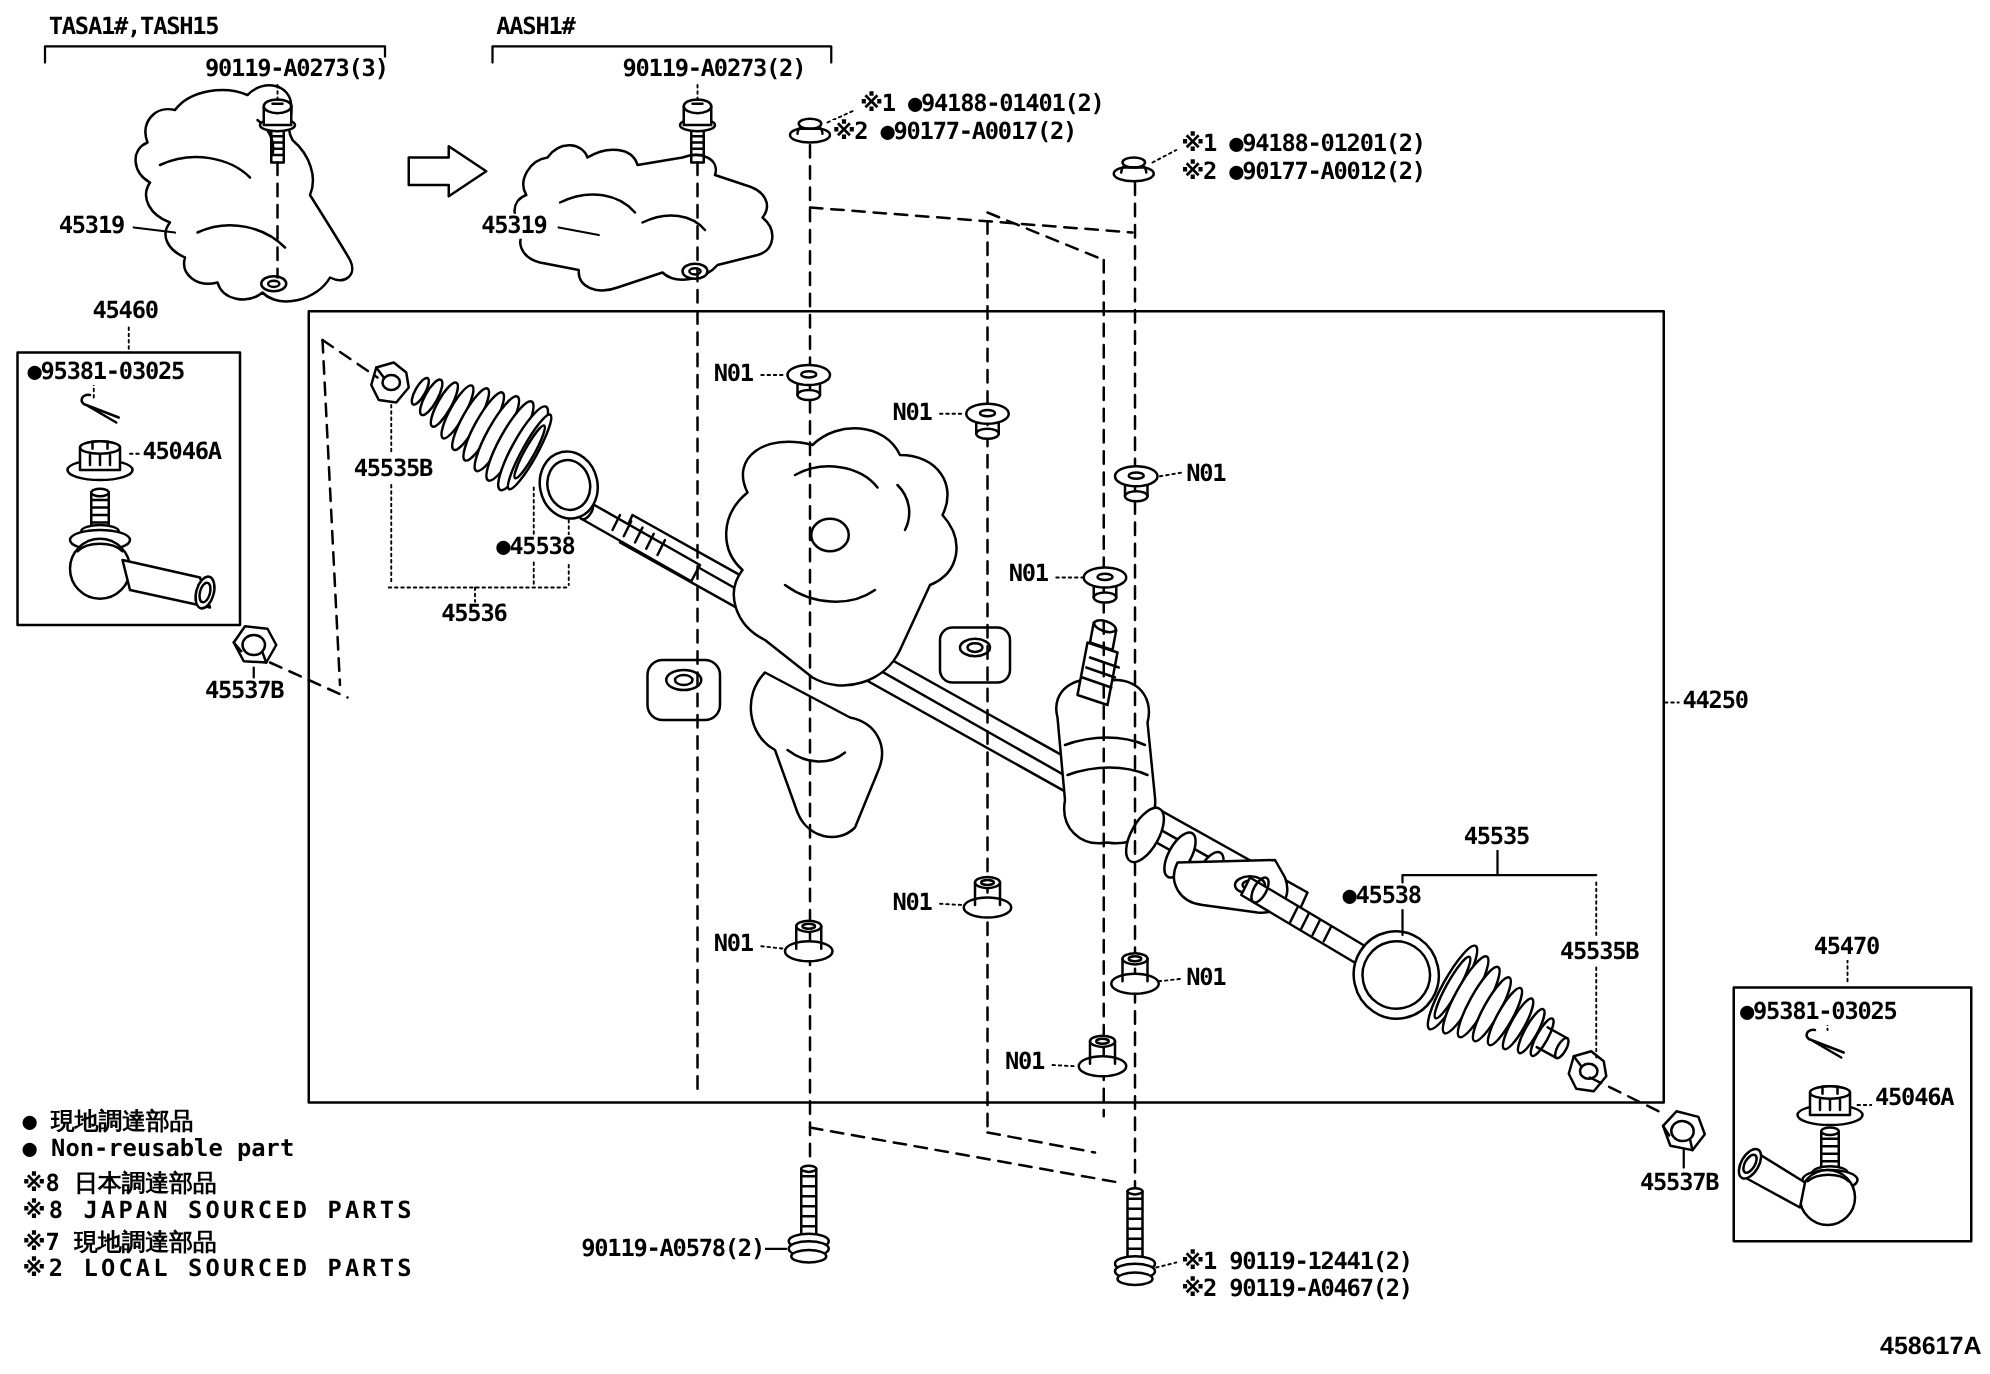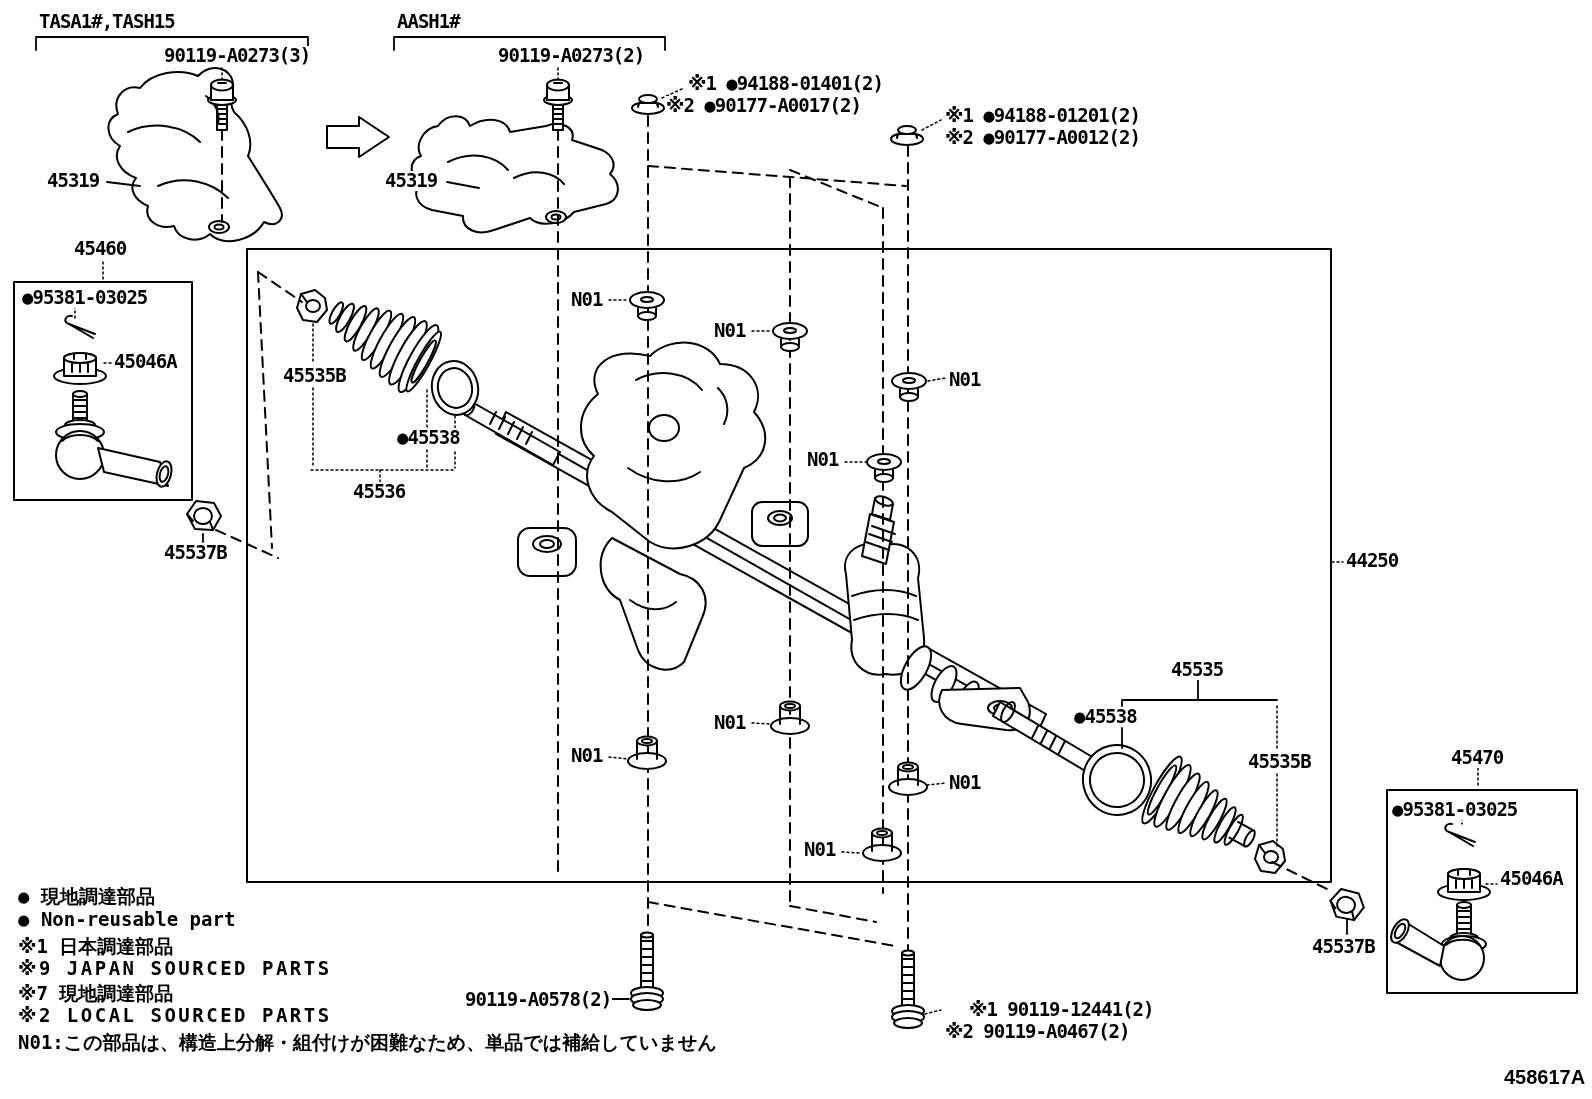--- a/index.html
+++ b/index.html
@@ -290,26 +290,25 @@
 <div class="callout" style="left:803px;top:840px">N01</div>
 <div class="callout" style="left:1345px;top:551px">44250</div>
 <div class="callout" style="left:1170px;top:660px">45535</div>
 <div class="callout" style="left:1073px;top:707px">●45538</div>
 <div class="callout" style="left:1247px;top:752px">45535B</div>
 <div class="callout" style="left:1450px;top:748px">45470</div>
 <div class="callout" style="left:1391px;top:800px">●95381-03025</div>
 <div class="callout" style="left:1499px;top:869px">45046A</div>
 <div class="callout" style="left:1311px;top:937px">45537B</div>
 <div class="callout" style="left:464px;top:990px">90119-A0578(2)</div>
-<div class="callout" style="left:968px;top:1000px">※1 90119-12441(2)</div>
+<div class="callout" style="left:944px;top:1000px">※1 90119-12441(2)</div>
 <div class="callout" style="left:944px;top:1022px">※2 90119-A0467(2)</div>
 
 <div class="legend-line" style="left:18px;top:884px">● 現地調達部品</div>
 <div class="legend-line" style="left:18px;top:908px">● Non-reusable part</div>
-<div class="legend-line" style="left:18px;top:934px">※1 日本調達部品</div>
-<div class="legend-line wide" style="left:18px;top:957px">※9 JAPAN SOURCED PARTS</div>
+<div class="legend-line" style="left:18px;top:934px">※8 日本調達部品</div>
+<div class="legend-line wide" style="left:18px;top:957px">※8 JAPAN SOURCED PARTS</div>
 <div class="legend-line" style="left:18px;top:981px">※7 現地調達部品</div>
 <div class="legend-line wide" style="left:18px;top:1004px">※2 LOCAL SOURCED PARTS</div>
-<div class="legend-line" style="left:18px;top:1030px">N01:この部品は、構造上分解・組付けが困難なため、単品では補給していません</div>
 
 <div class="code" style="left:1504px;top:1066px">458617A</div>
 
 </div>
 
 </body></html>

